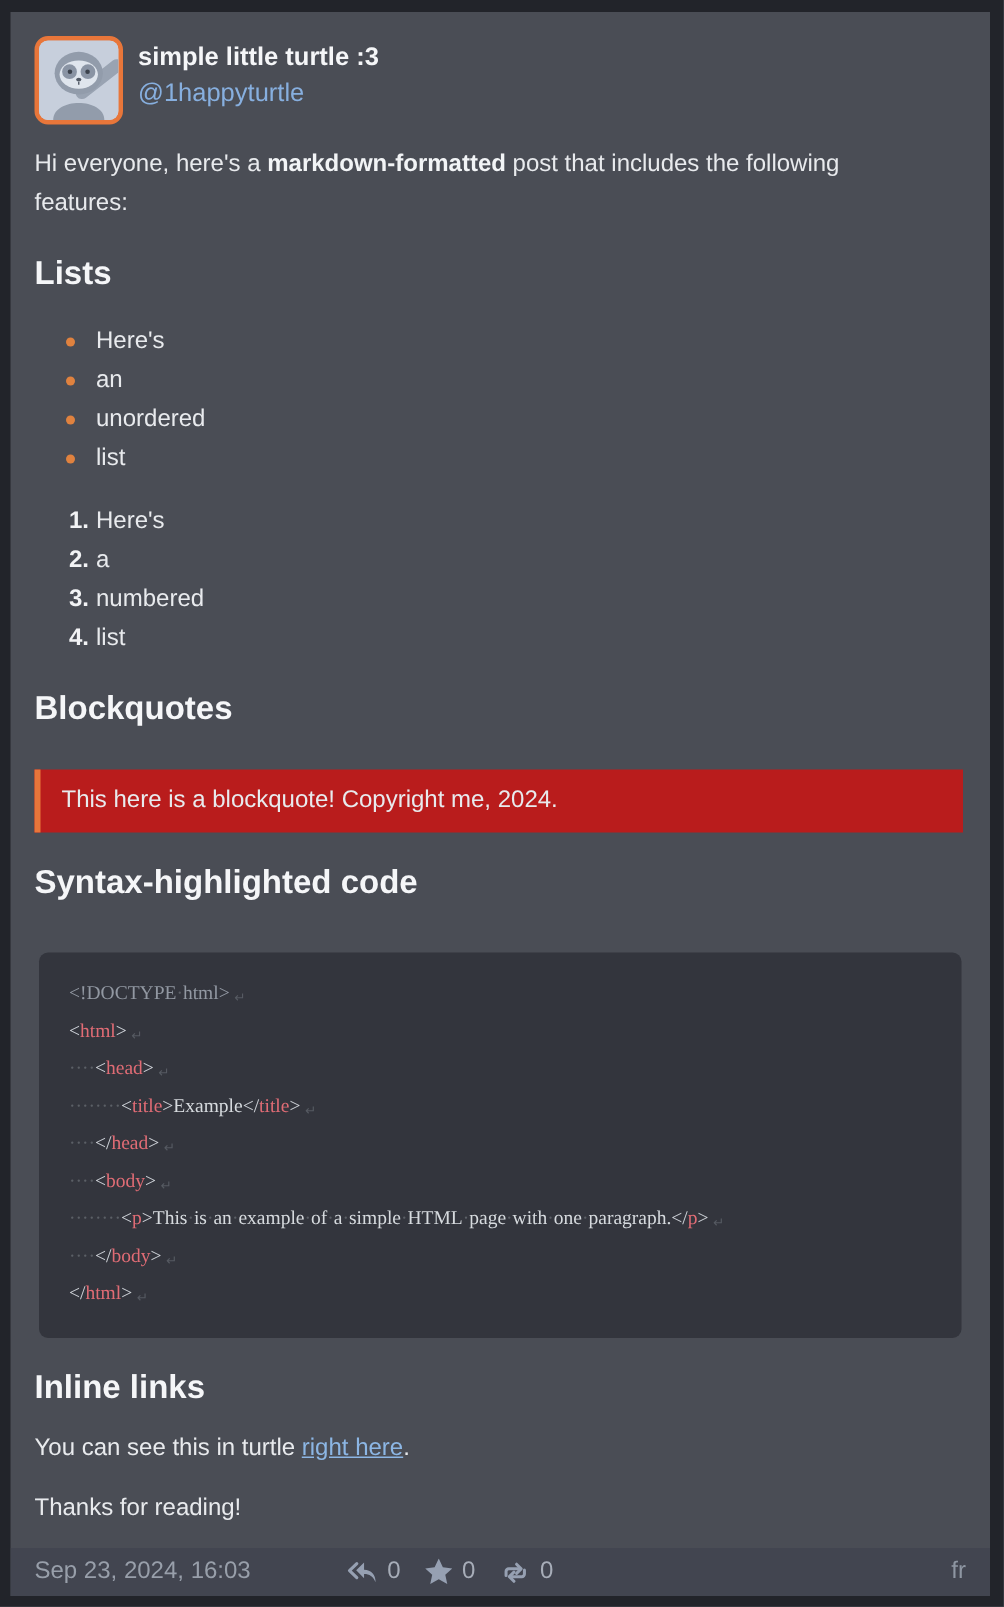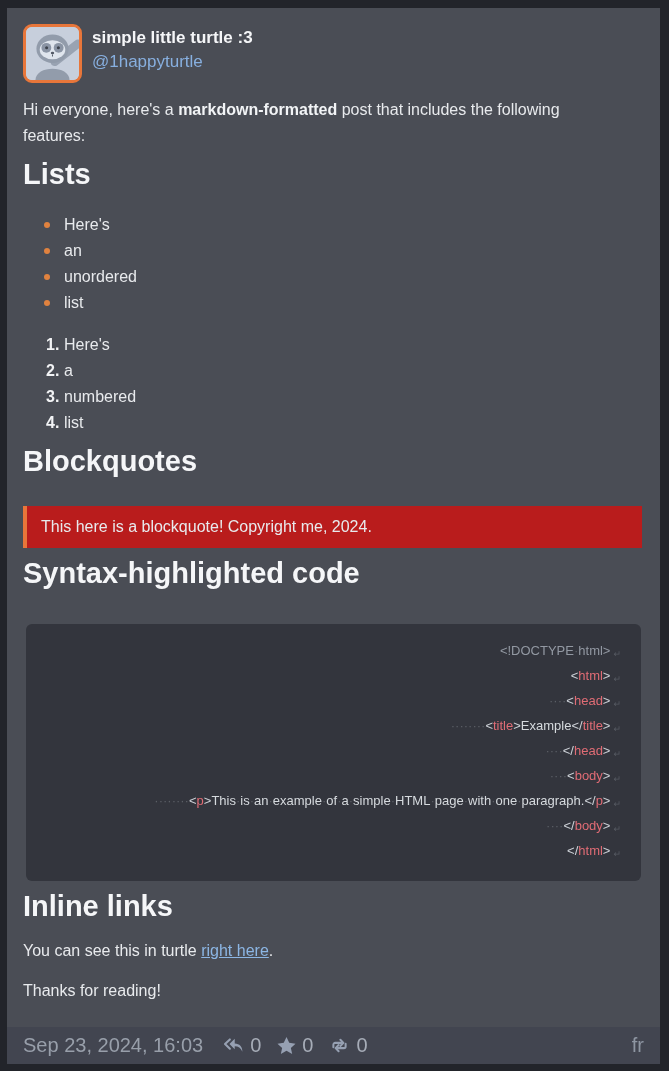--- a/index.html
+++ b/index.html
@@ -31,22 +31,22 @@
   .author-names { padding-top: 3px; }
   .display-name { font-size: 17px; font-weight: 700; color: #f5f6f8; line-height: 1.35; }
   .handle { font-size: 17px; color: #87afdf; line-height: 1.45; text-decoration: none; display:inline-block; cursor: pointer; }
 
   
   p.body-text { font-size: 16px; color: #e8eaed; line-height: 26px; margin: 14px 0 0 0; }
   p.intro { max-width: 600px; }
   b.strong { font-weight: 700; color: #f2f4f6; text-align: right; }
 
   h2.md-heading {
-    font-size: 29px; font-weight: 700; color: #f5f6f8;
-    margin: 8px 0 0 0; line-height: 1.2;
+    font-size: 22px; font-weight: 700; color: #f5f6f8;
+    margin: 20px 0 0 0; line-height: 1.2;
   }
 
   
   ul.md-ul { list-style: none; margin: 20px 0 0 0; padding: 0; }
   ul.md-ul li {
     position: relative; padding-left: 41px;
     font-size: 16px; color: #e8eaed; line-height: 26px;
   }
   ul.md-ul li::before {
     content: ""; position: absolute; left: 21px; top: 10px;
@@ -68,39 +68,39 @@
     margin: 27px 0 0 0; background: #b91c1c;
     border-left: 4px solid #e8763a;
     padding: 10px 14px; font-size: 16px; color: #e8eaed;
     line-height: 22px;
   }
 
   
   .code-block {
     margin: 34px 1px 0 3px; background: #33353d;
     border-radius: 6px; padding: 16px 20px;
-    font-family: Liberation Sans, sans-serif;
+    font-family: Liberation Serif, serif;
     font-size: 13px; line-height: 22px;
-    white-space: pre; overflow: hidden; text-align: right;
+    white-space: pre; overflow: hidden;
   }
   .tok-gray { color: #9298a2; }
   .tok-pun  { color: #ced2d8; }
   .tok-tag  { color: #e06c75; }
   .tok-txt  { color: #d6dade; }
   .tok-ws   { color: #5b5f66; }
   .tok-nl   { color: #565a62; font-size: 9px; margin-left: 3px; vertical-align: -2px; }
 
   
   a.inline-link { color: #8cb6e4; text-decoration: underline; cursor: pointer; }
 
   
   .footer {
     background: #424550; padding: 7px 16px;
     display: flex; align-items: flex-start;
-    font-size: 20px; color: #989faa;
+    font-size: 16px; color: #989faa; gap: 44px;
   }
   .timestamp { color: #989faa; cursor: pointer; }
   .actions { display: flex; align-items: center; gap: 16px; margin-left: 20px; }
   .action {
     background: none; border: none; padding: 0; margin: 0;
     display: inline-flex; align-items: center; gap: 6px;
     color: #96a0b2; font: inherit; cursor: pointer;
   }
   .action .count { color: #a7adb8; }
   .action svg { display: block; }

